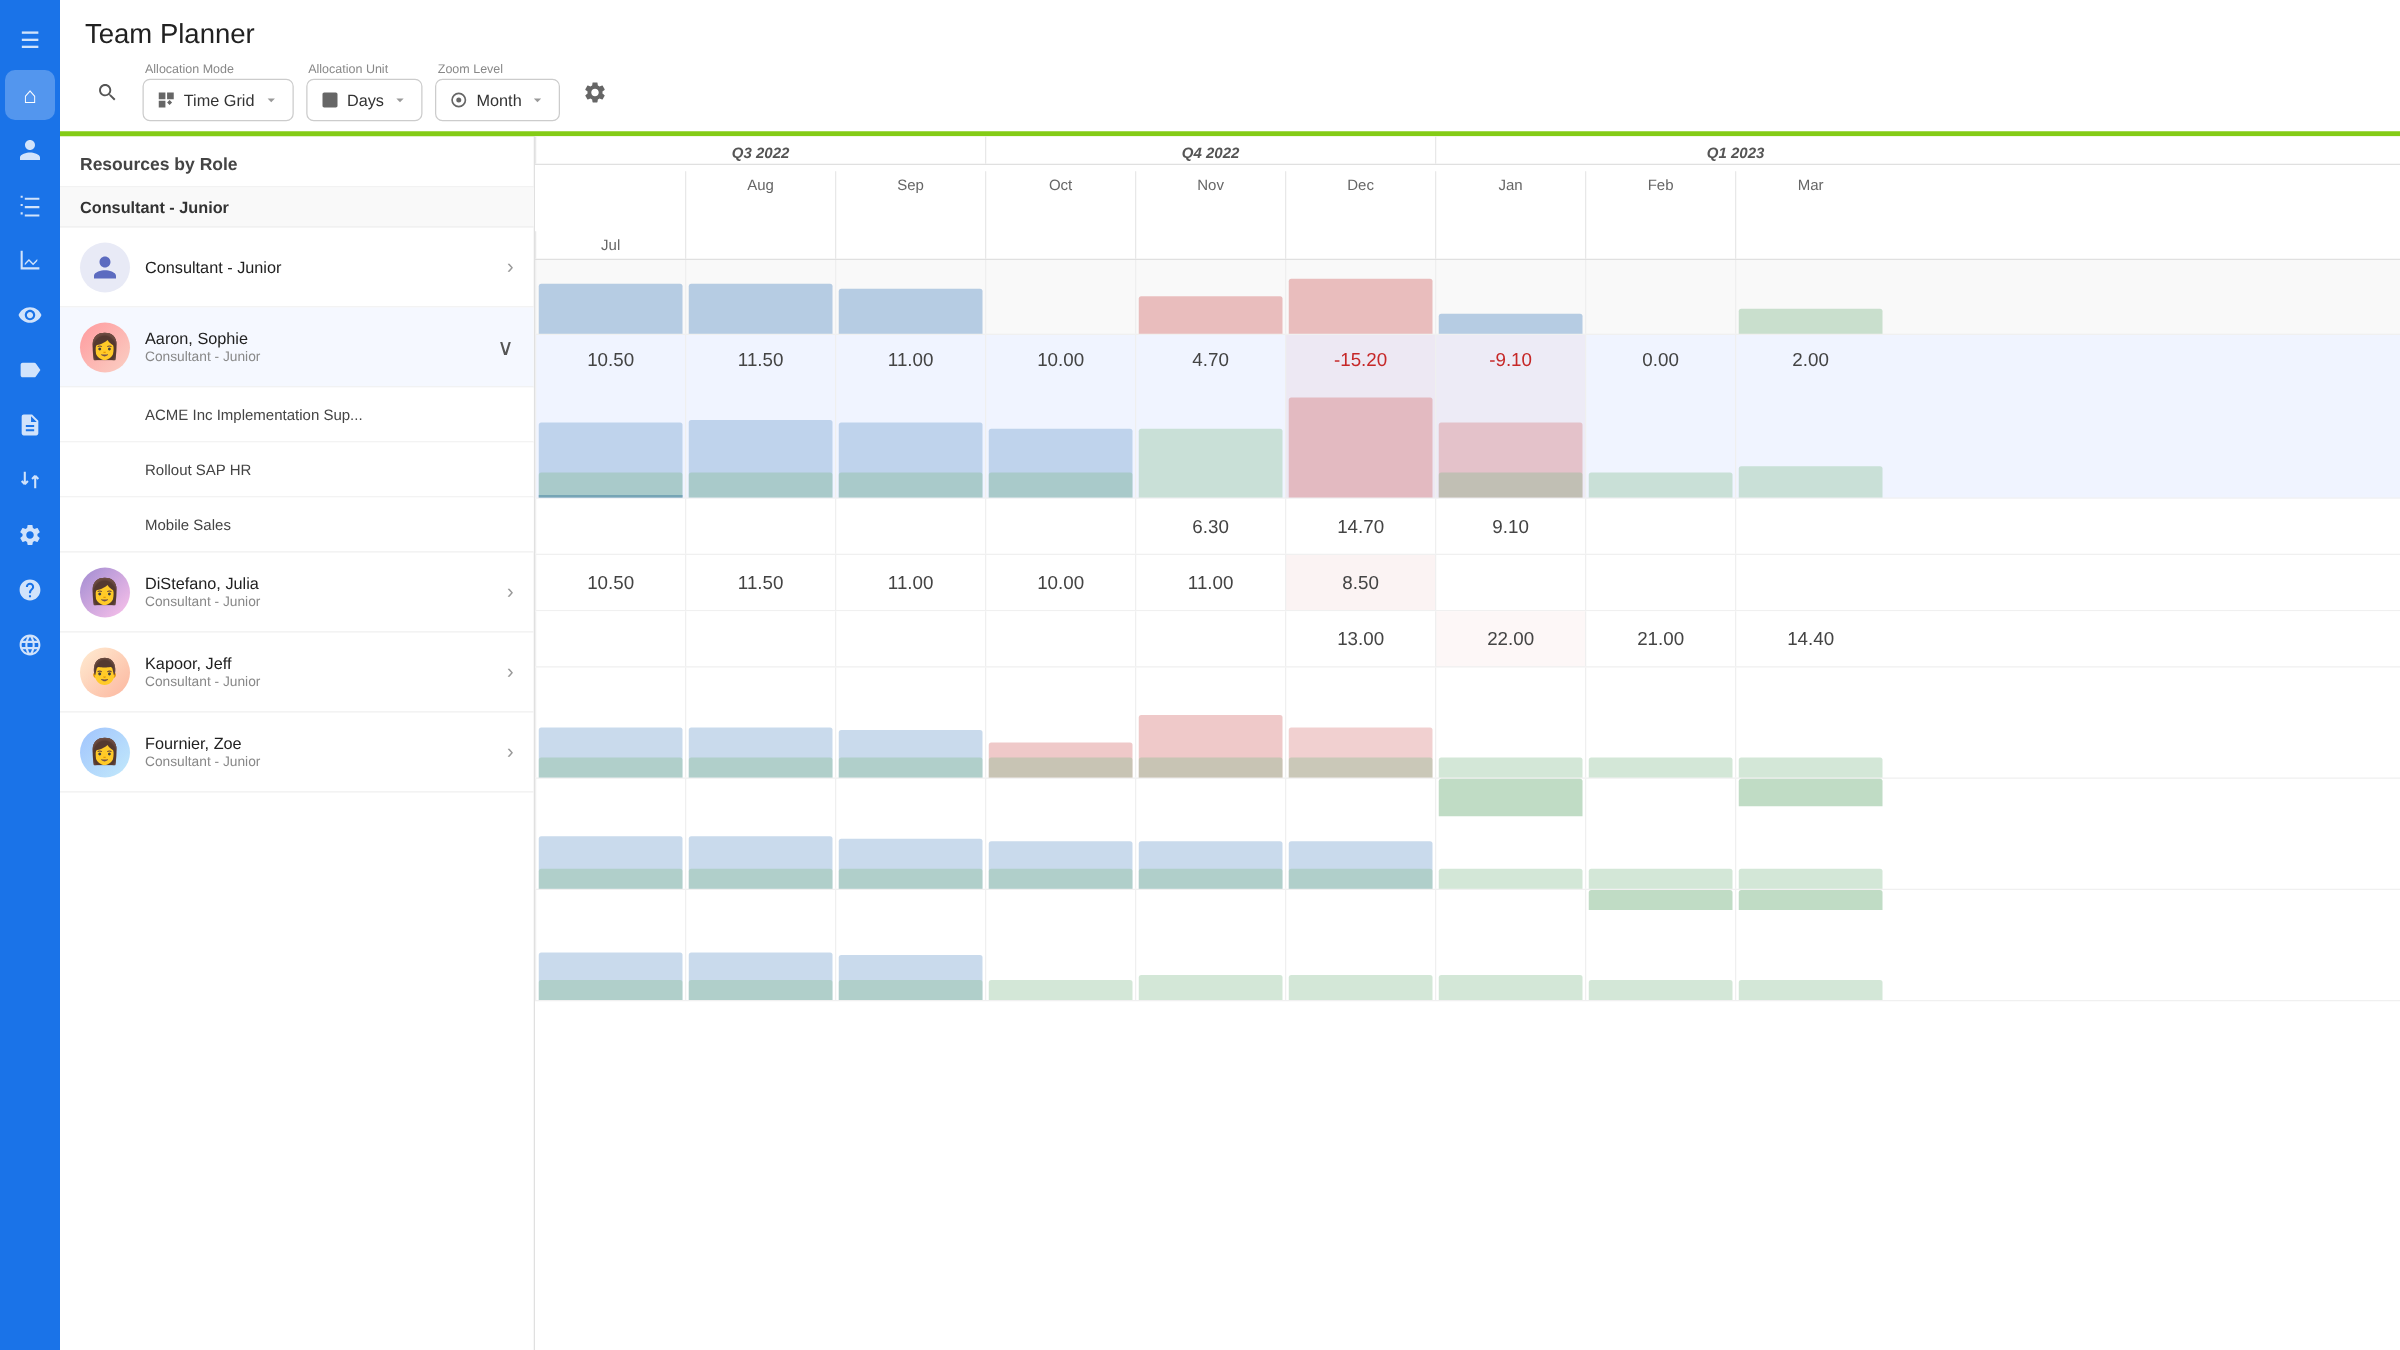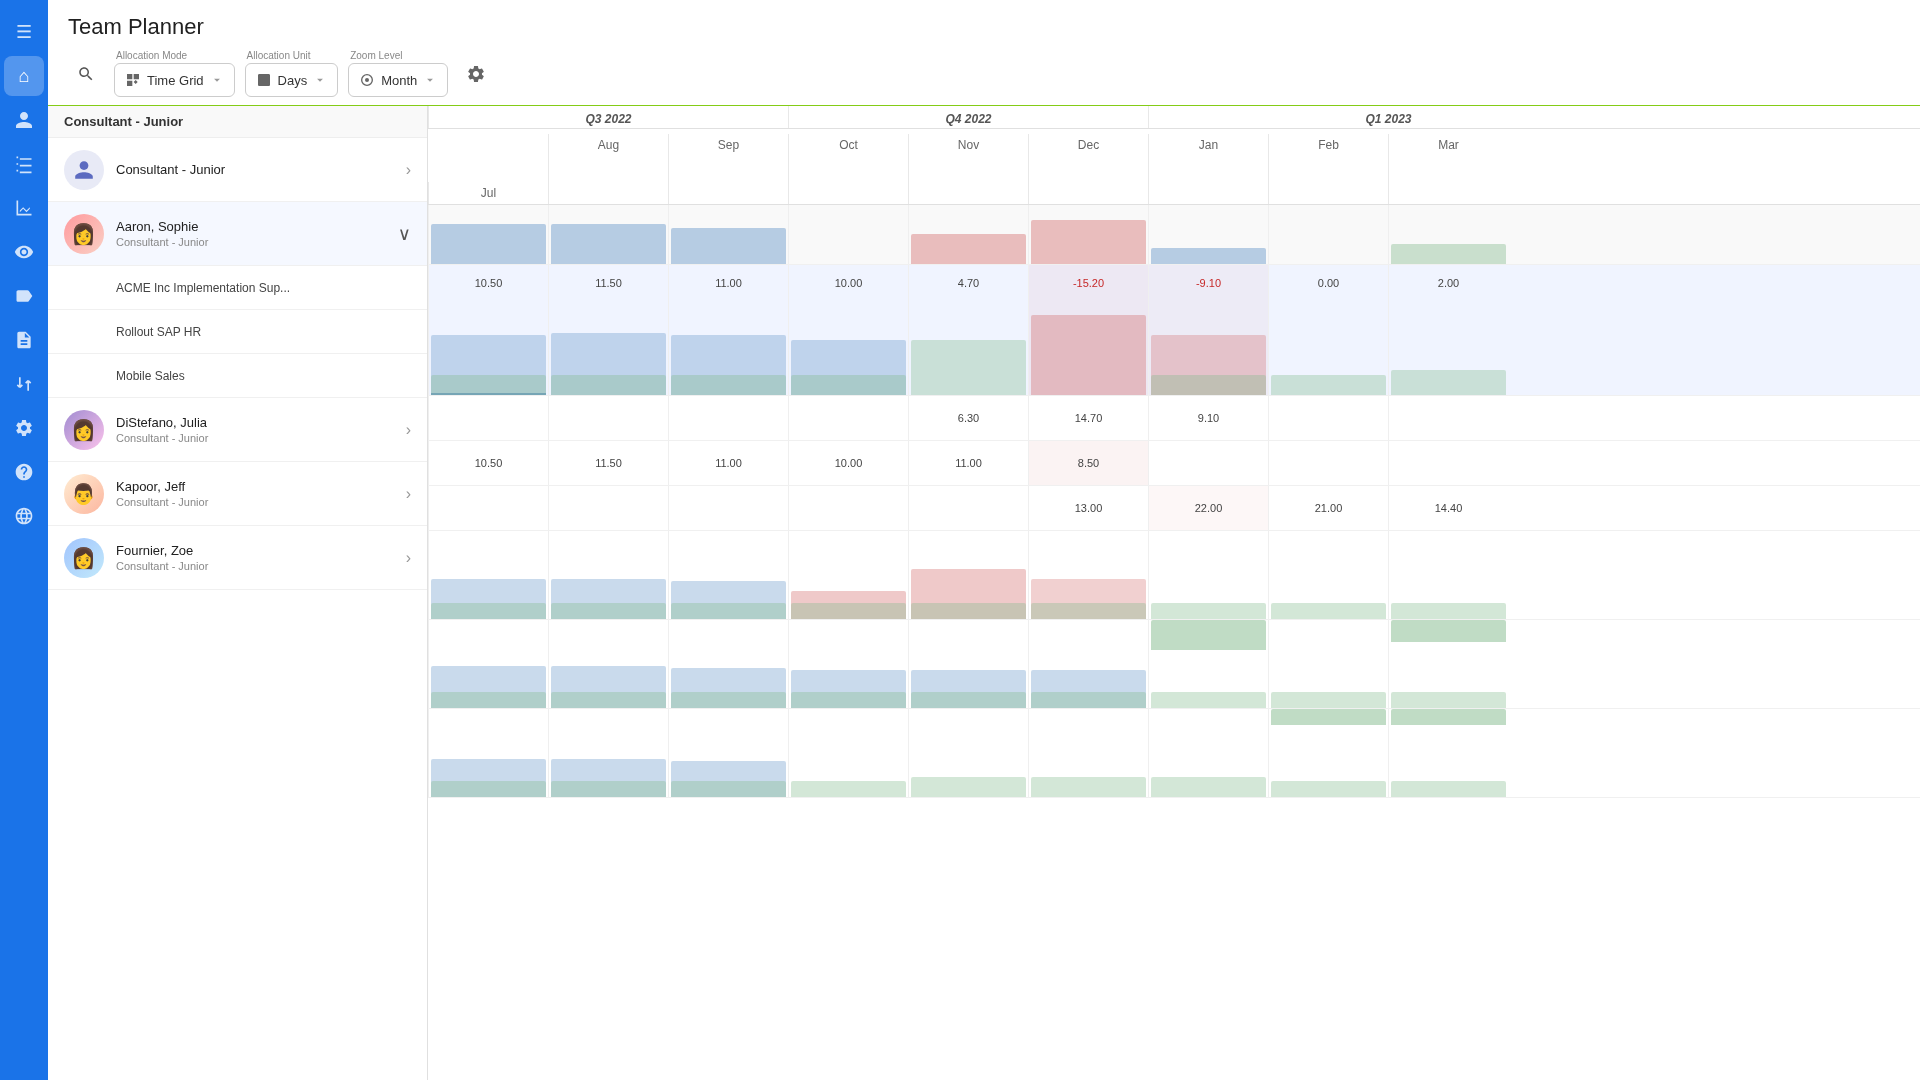--- a/index.html
+++ b/index.html
@@ -36,21 +36,21 @@
     .main {
       flex: 1;
       display: flex;
       flex-direction: column;
       overflow: hidden;
     }
 
     
     .header {
       padding: 14px 20px 8px 20px;
-      border-bottom: 1px solid #84cc16;
+      border-bottom: 4px solid #84cc16;
     }
     .header h1 {
       font-size: 22px;
       font-weight: 500;
       color: #212121;
       margin-bottom: 10px;
     }
     .toolbar {
       display: flex;
       align-items: center;
@@ -249,21 +249,21 @@
     .grid-cell {
       flex-shrink: 0;
       border-left: 1px solid #efefef;
       position: relative;
       display: flex;
       flex-direction: column;
       justify-content: center;
       align-items: center;
     }
     .cell-value {
-      font-size: 11px;
+      font-size: 15px;
       color: #444;
       z-index: 2;
       position: relative;
     }
     .cell-value.negative { color: #c62828; }
     .bar-bg {
       position: absolute;
       left: 2px;
       right: 2px;
     }
@@ -400,20 +400,21 @@
         <svg width="20" height="20" viewBox="0 0 24 24" fill="#666">
             <path d="M19.14 12.94c.04-.3.06-.61.06-.94s-.02-.64-.07-.94l2.03-1.58c.18-.14.23-.41.12-.61l-1.92-3.32c-.12-.22-.37-.29-.59-.22l-2.39.96c-.5-.38-1.03-.7-1.62-.94l-.36-2.54c-.04-.24-.24-.41-.48-.41h-3.84c-.24 0-.43.17-.47.41l-.36 2.54c-.59.24-1.13.57-1.62.94l-2.39-.96c-.22-.08-.47 0-.59.22L2.74 8.87c-.12.21-.08.47.12.61l2.03 1.58c-.05.3-.09.63-.09.94s.02.64.07.94l-2.03 1.58c-.18.14-.23.41-.12.61l1.92 3.32c.12.22.37.29.59.22l2.39-.96c.5.38 1.03.7 1.62.94l.36 2.54c.05.24.24.41.48.41h3.84c.24 0 .44-.17.47-.41l.36-2.54c.59-.24 1.13-.56 1.62-.94l2.39.96c.22.08.47 0 .59-.22l1.92-3.32c.12-.22.07-.47-.12-.61l-2.01-1.58zM12 15.6c-1.98 0-3.6-1.62-3.6-3.6s1.62-3.6 3.6-3.6 3.6 1.62 3.6 3.6-1.62 3.6-3.6 3.6z"></path>
           </svg>
       </button>
     </div>
   </div>
 
   <div class="content">
 
     <div class="left-panel">
+      <div class="resources-heading">Resources by Role</div>
 
       <div class="role-group-header">Consultant - Junior</div>
 
       <div class="resource-row">
         <div class="avatar avatar-role">
           <svg width="22" height="22" viewBox="0 0 24 24" fill="#5c6bc0">
               <path d="M12 12c2.7 0 4.8-2.1 4.8-4.8S14.7 2.4 12 2.4 7.2 4.5 7.2 7.2 9.3 12 12 12zm0 2.4c-3.2 0-9.6 1.6-9.6 4.8v2.4h19.2v-2.4c0-3.2-6.4-4.8-9.6-4.8z"></path>
             </svg>
         </div>
         <div class="resource-info">

